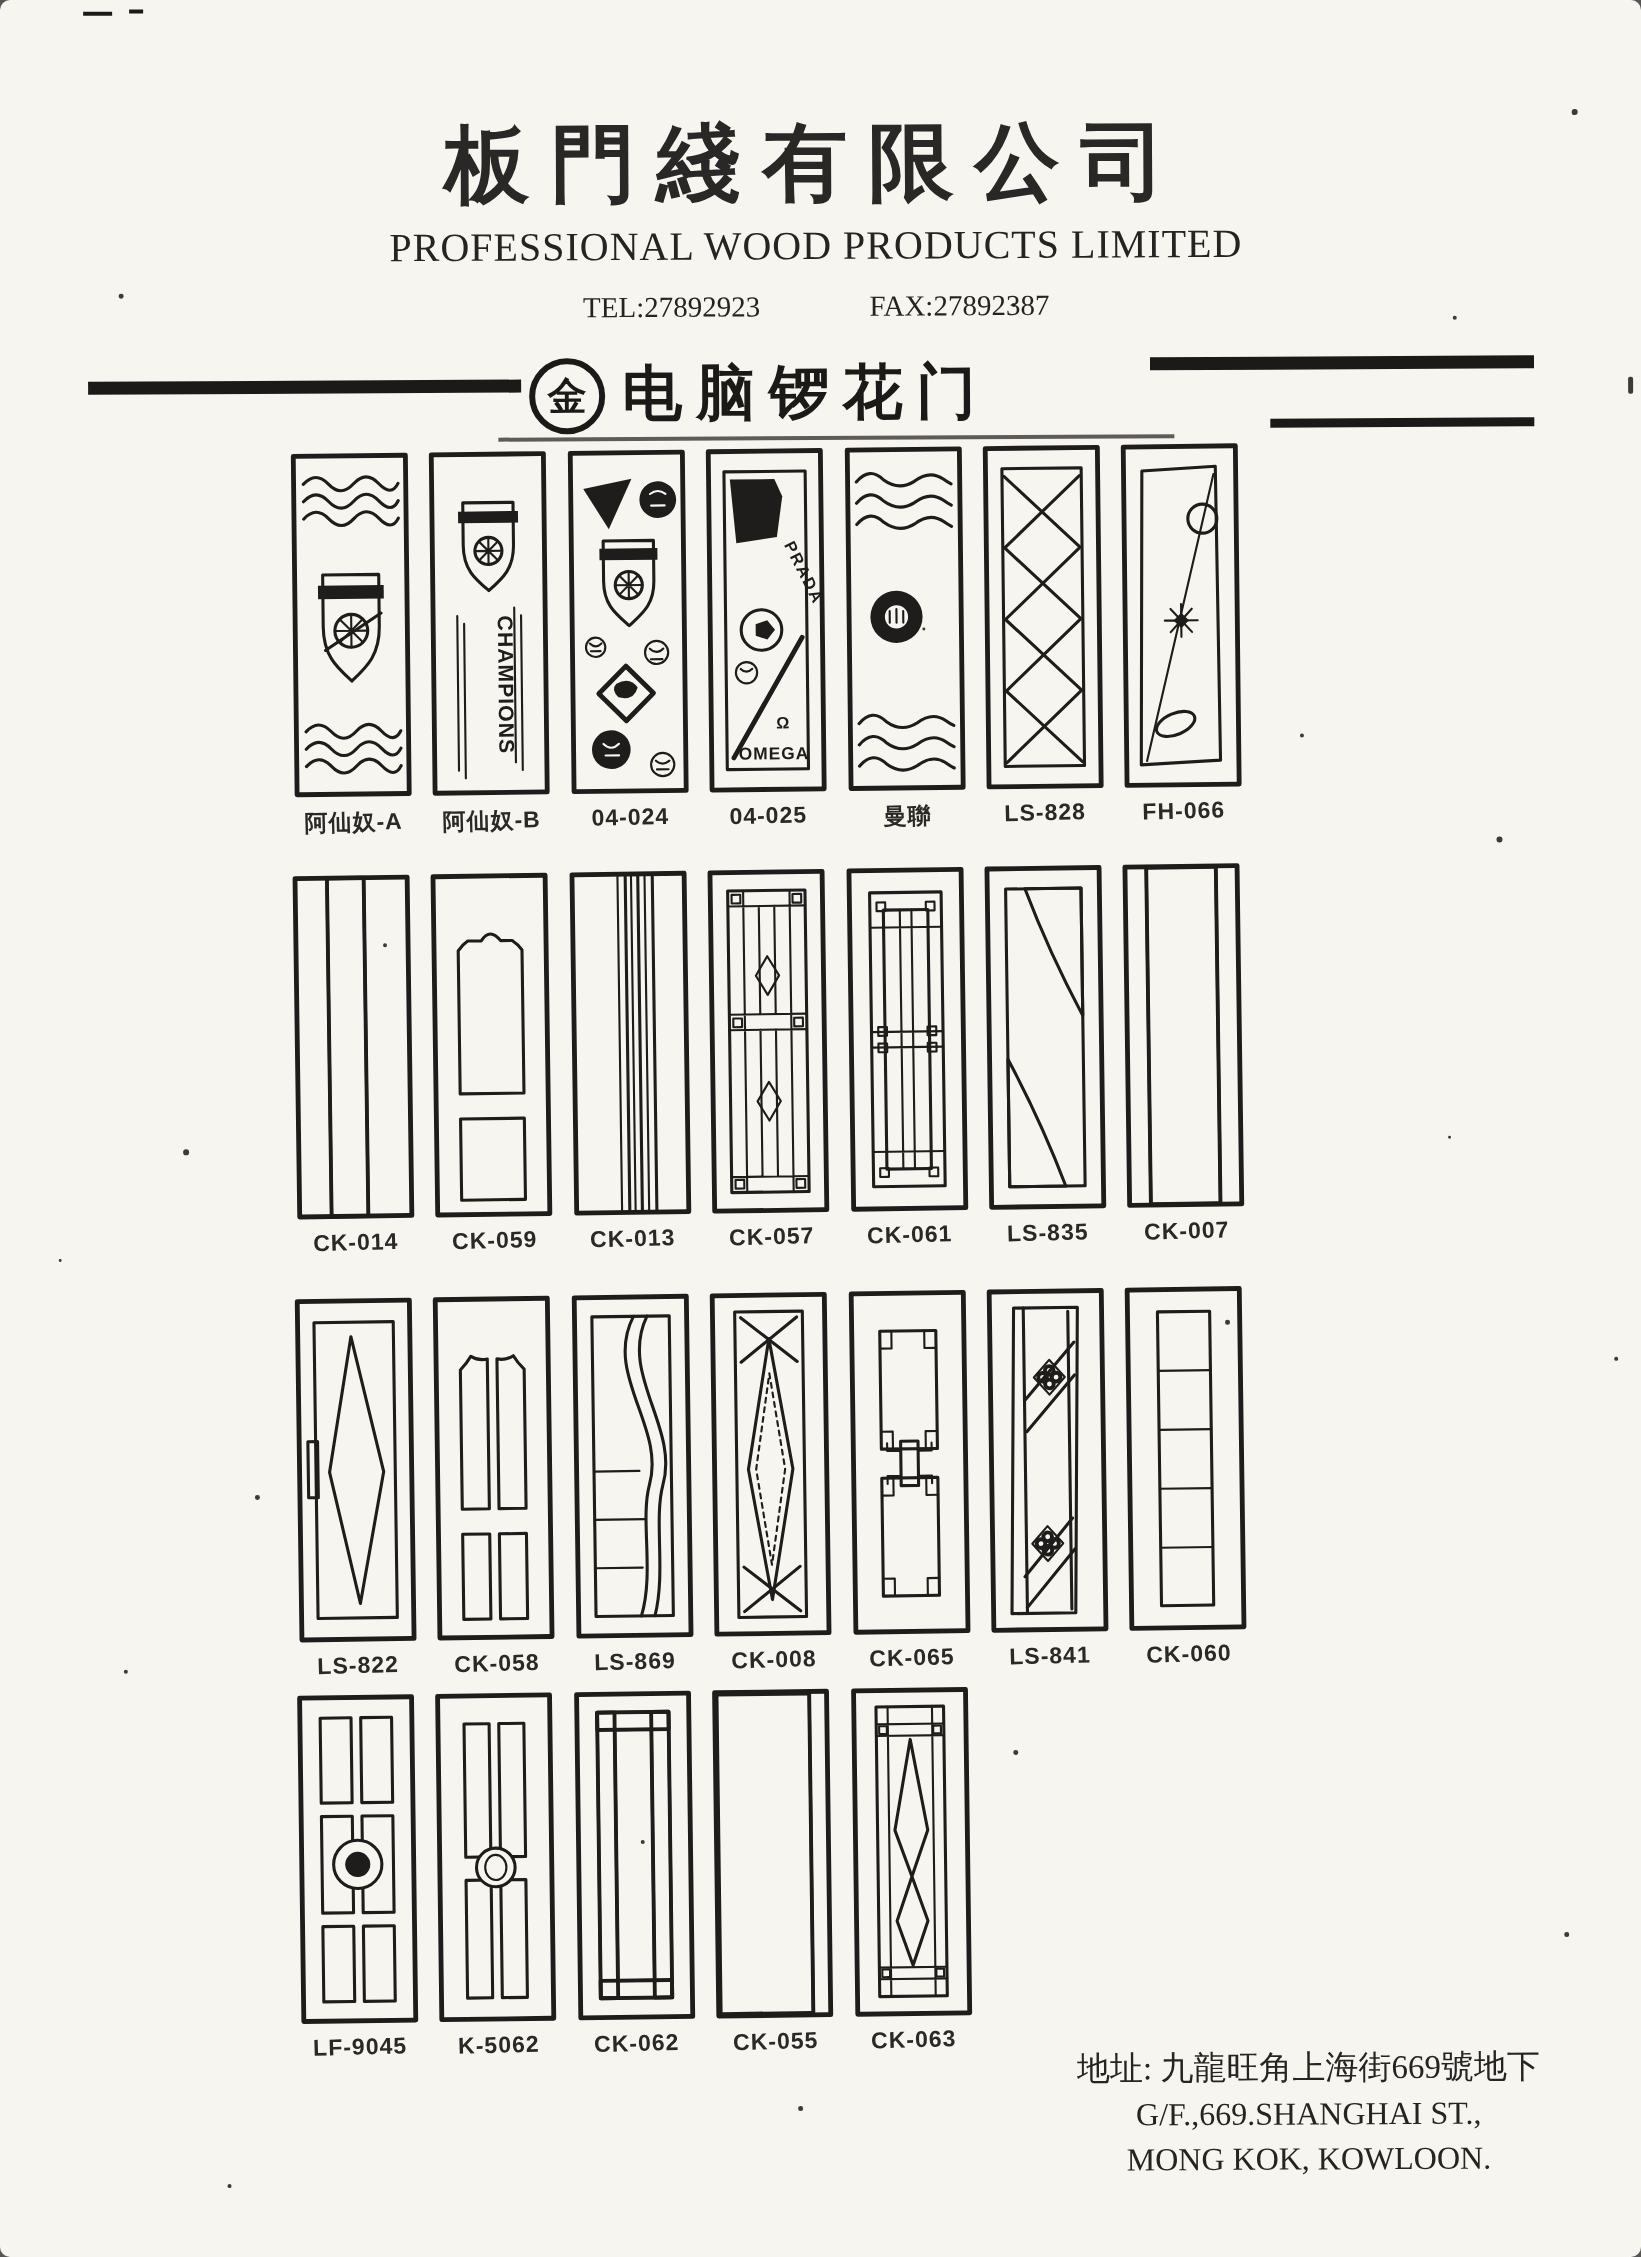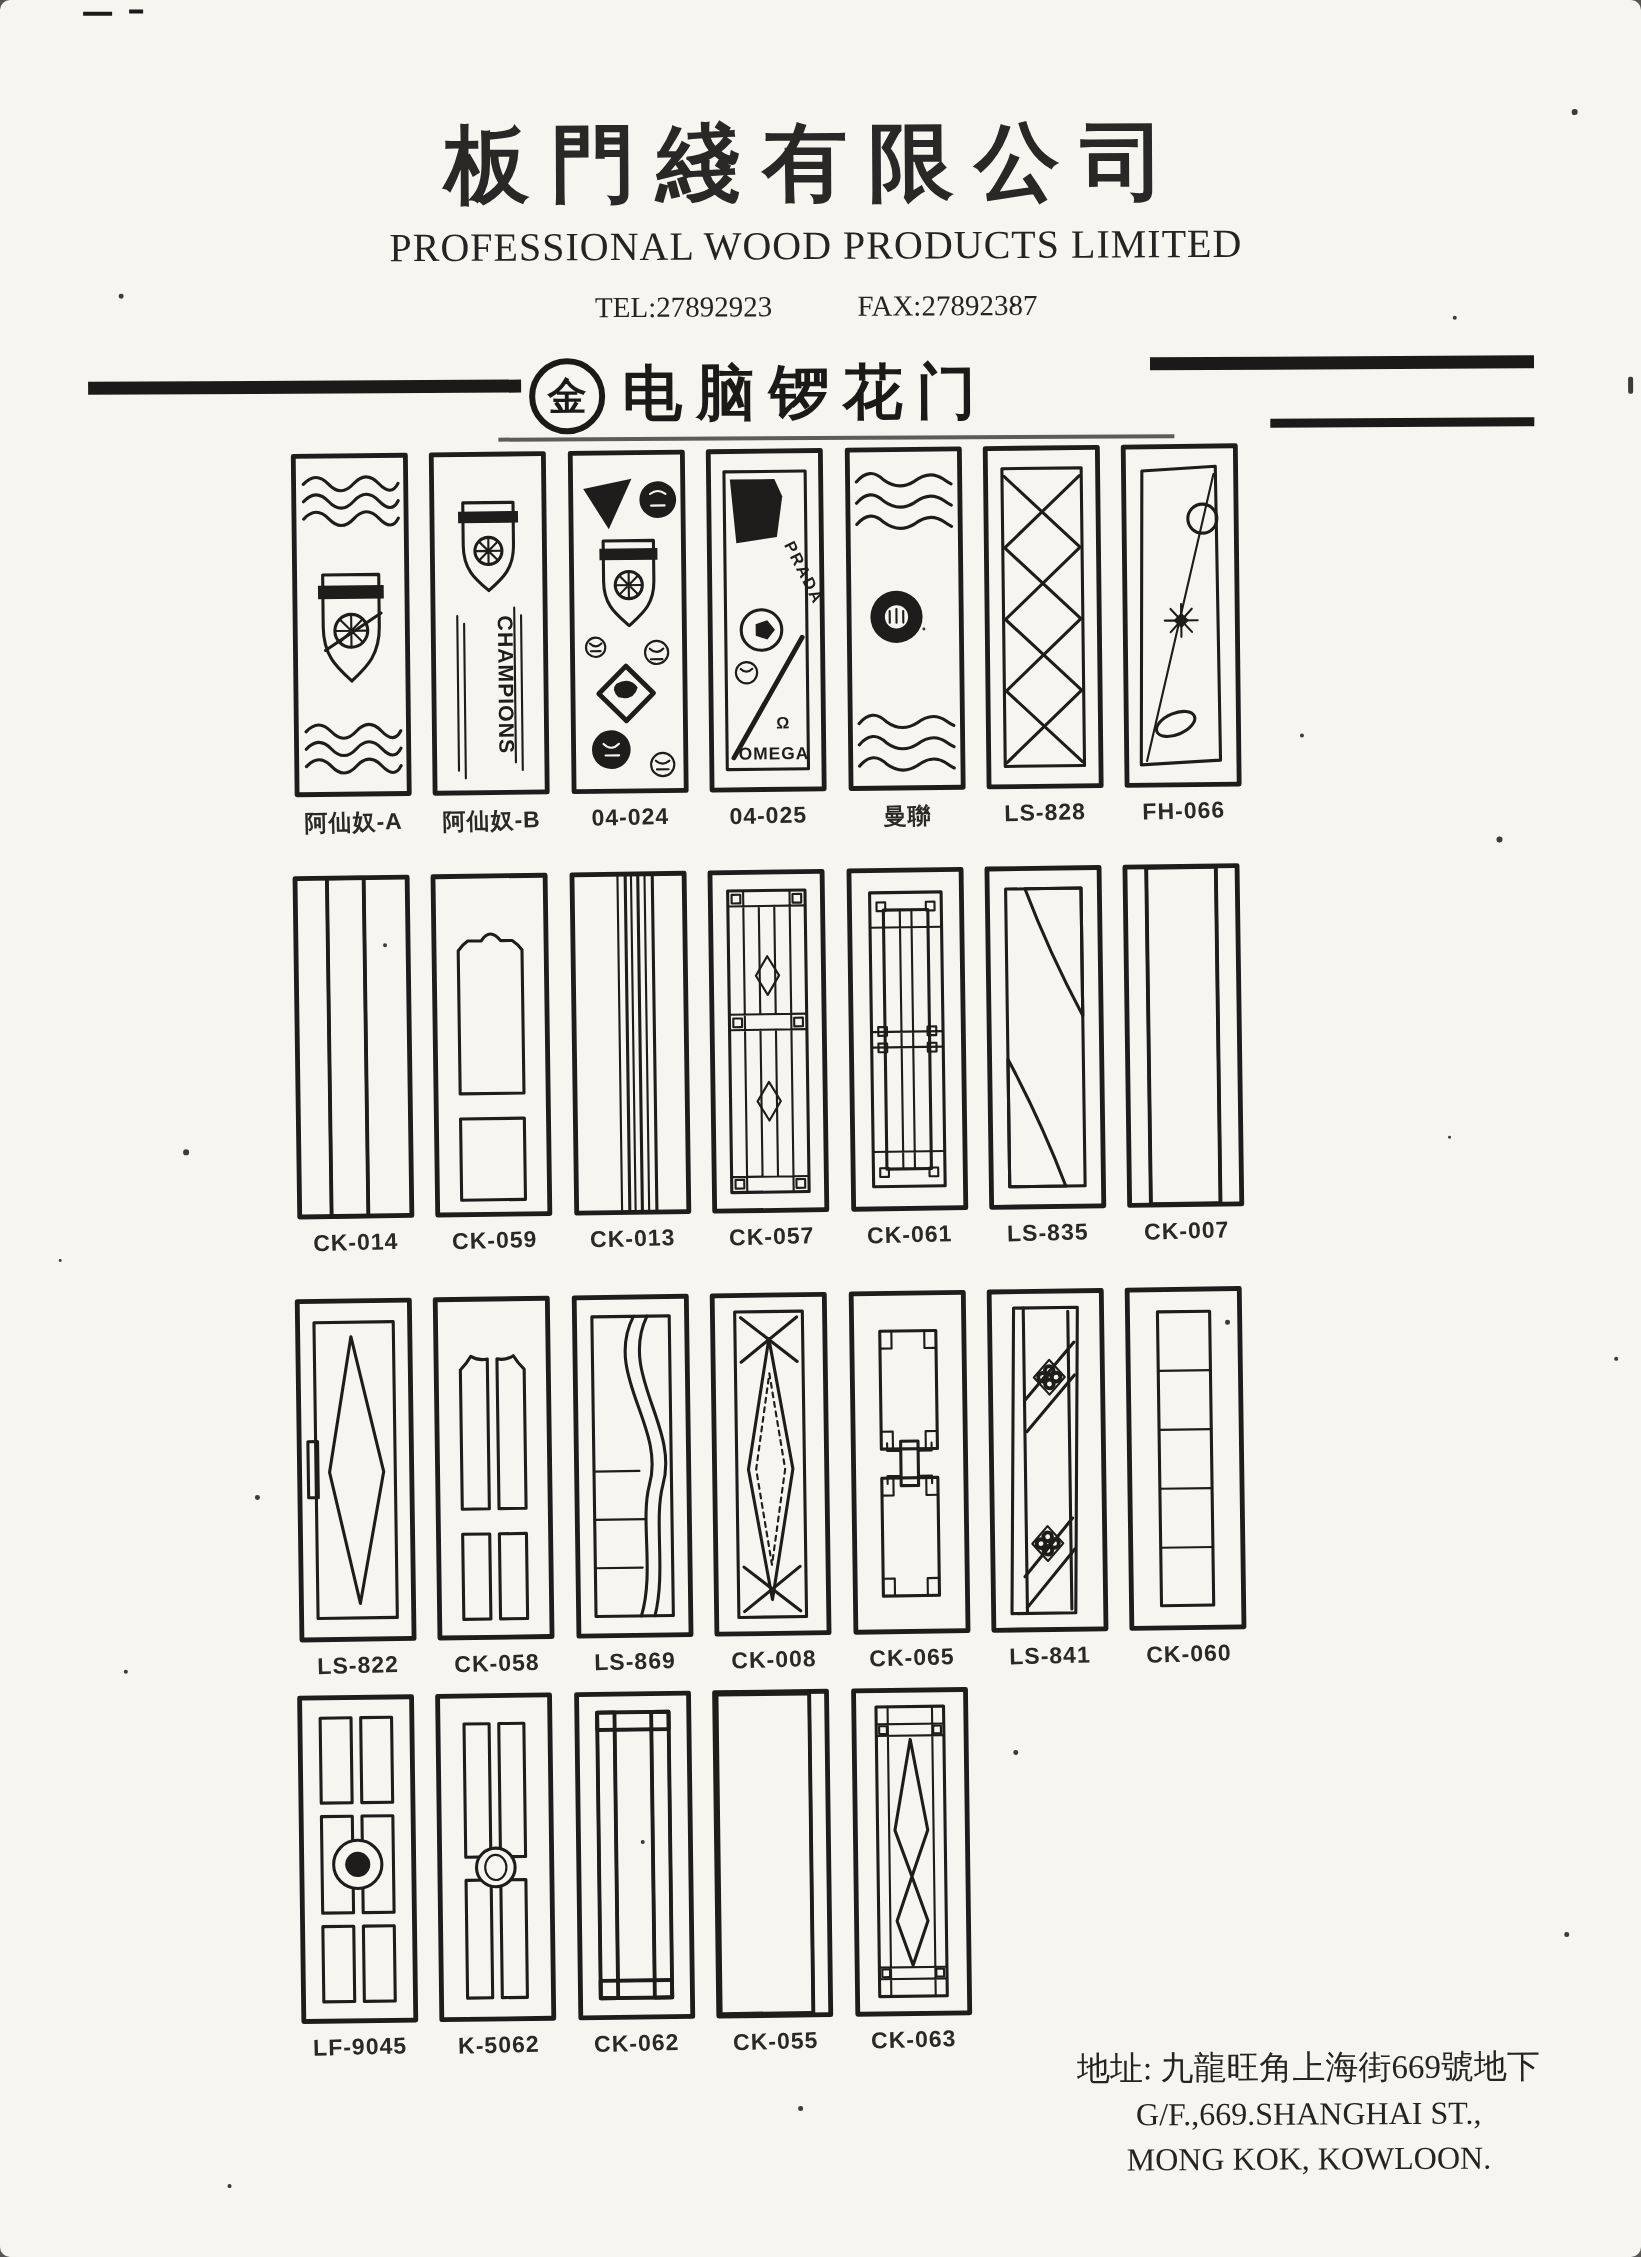--- a/index.html
+++ b/index.html
@@ -4,21 +4,21 @@
 <style>
   html,body{margin:0;padding:0;background:#555;}
   .page{position:relative;width:1641px;height:2257px;background:#f7f5f0;overflow:hidden;
         font-family:"Liberation Serif","DejaVu Serif",serif;color:#1f1d1b;border-radius:10px;}
   .inner{position:absolute;inset:0;transform:rotate(-0.3deg);}
   .title{position:absolute;top:106px;left:0;width:100%;text-align:center;
          font-size:85px;font-weight:600;letter-spacing:21px;color:#2a2826;}
   .subtitle{position:absolute;top:222px;left:0;width:100%;text-align:center;
             font-size:40px;letter-spacing:1px;color:#262422;}
   .telfax{position:absolute;top:290px;left:0;width:100%;text-align:center;font-size:29px;color:#262422;}
-  .telfax span{margin:0 39px;}
+  .telfax span{margin:0 51px;}
   .bar{position:absolute;background:#1c1a18;}
   .badge{position:absolute;left:533px;top:357px;width:64px;height:64px;border:6.8px solid #1c1a18;
          border-radius:50%;display:flex;align-items:center;justify-content:center;
          font-size:39px;font-weight:bold;color:#1c1a18;}
   .banner-title{position:absolute;left:626px;top:353px;height:81px;line-height:81px;
                 font-size:60px;font-weight:bold;letter-spacing:13.5px;color:#1c1a18;}
   .row{position:absolute;left:293px;display:flex;gap:16.4px;}
   .row1{top:446px;transform:rotate(-0.35deg);}
   .row2{top:867px;transform:rotate(-0.5deg);}
   .row3{top:1290px;transform:rotate(-0.5deg);}

